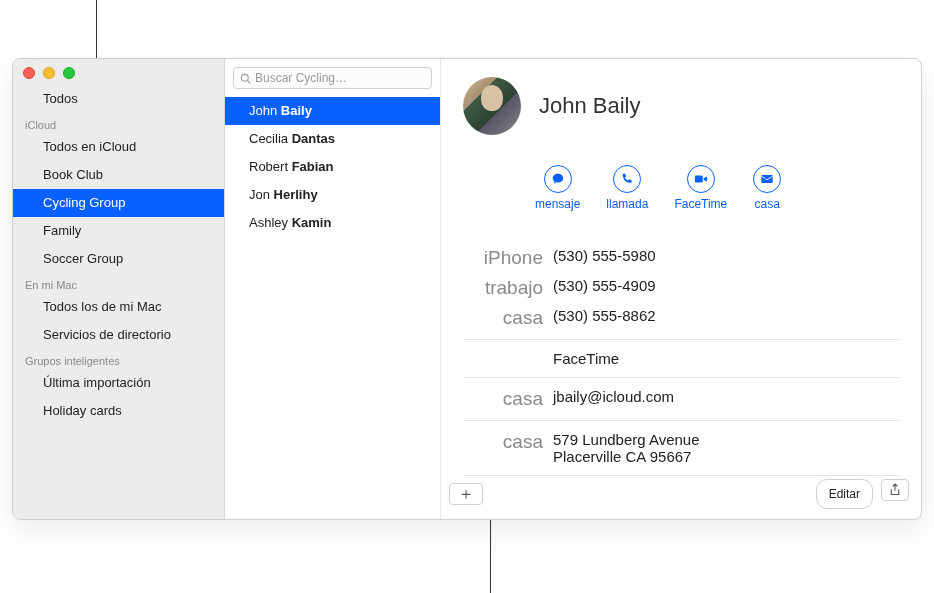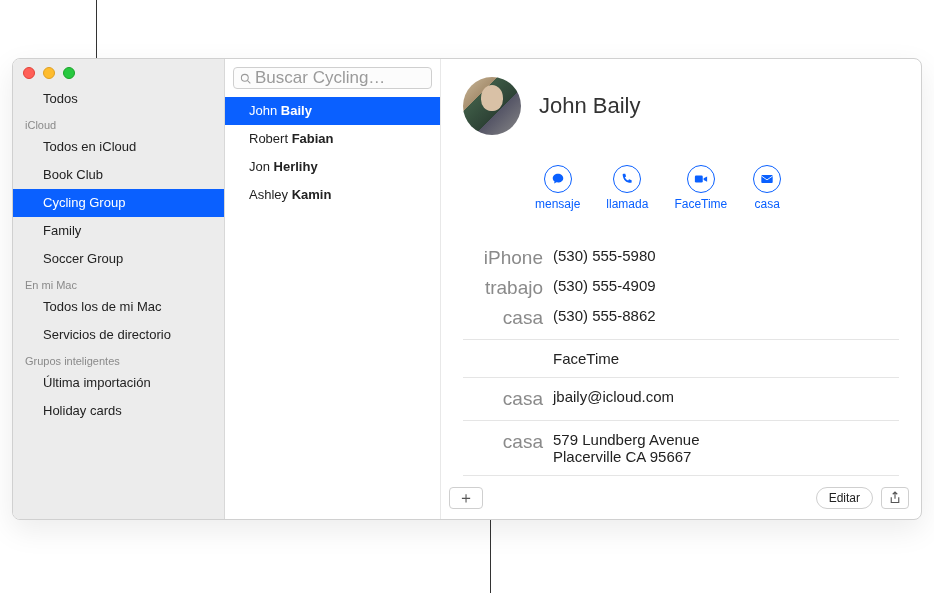--- a/index.html
+++ b/index.html
@@ -84,21 +84,21 @@
   .search-field {
     width: 100%;
     height: 22px;
     border: 1px solid #cfcfcf;
     border-radius: 4px;
     background: #fcfcfc;
     display: flex;
     align-items: center;
     gap: 4px;
     padding: 0 6px;
-    font-size: 17px;
+    font-size: 12px;
     color: #9a9a9a;
   }
   .search-icon-svg { width: 11px; height: 11px; stroke: #9a9a9a; fill: none; }
   .contact-list { padding-top: 4px; }
   .contact-row {
     padding: 4px 10px 4px 24px;
     font-size: 13px;
     color: #222;
     line-height: 20px;
     cursor: default;
@@ -210,21 +210,21 @@
     justify-content: center;
     font-size: 16px;
     color: #555;
     cursor: pointer;
   }
   .footer-right {
     display: flex;
     gap: 8px;
   }
   .edit-btn {
-    height: 22px;
+    height: 30px;
     padding: 1px 12px;
     border: 1px solid #cfcfcf;
     border-radius: 11px;
     background: #fff;
     font-size: 12px;
     display: flex;
     align-items: center;
     cursor: pointer;
   }
   .share-btn {
@@ -276,20 +276,21 @@
       <div class="search-field">
         <svg class="search-icon-svg" viewBox="0 0 16 16">
             <circle cx="7" cy="7" r="5" stroke-width="1.5"></circle>
             <line x1="11" y1="11" x2="15" y2="15" stroke-width="1.5"></line>
           </svg>
         <span>Buscar Cycling…</span>
       </div>
     </div>
     <div class="contact-list" id="contact-list">
         <div class="contact-row selected"><span class="first">John </span><span class="last">Baily</span></div>
+        <div class="contact-row"><span class="first">Cecilia </span><span class="last">Dantas</span></div>
         <div class="contact-row"><span class="first">Robert </span><span class="last">Fabian</span></div>
         <div class="contact-row"><span class="first">Jon </span><span class="last">Herlihy</span></div>
         <div class="contact-row"><span class="first">Ashley </span><span class="last">Kamin</span></div>
       </div>
   </div>
 
   <div class="detail-pane">
     <div class="header-row">
       <div class="avatar"></div>
       <div class="contact-name">John Baily</div>

